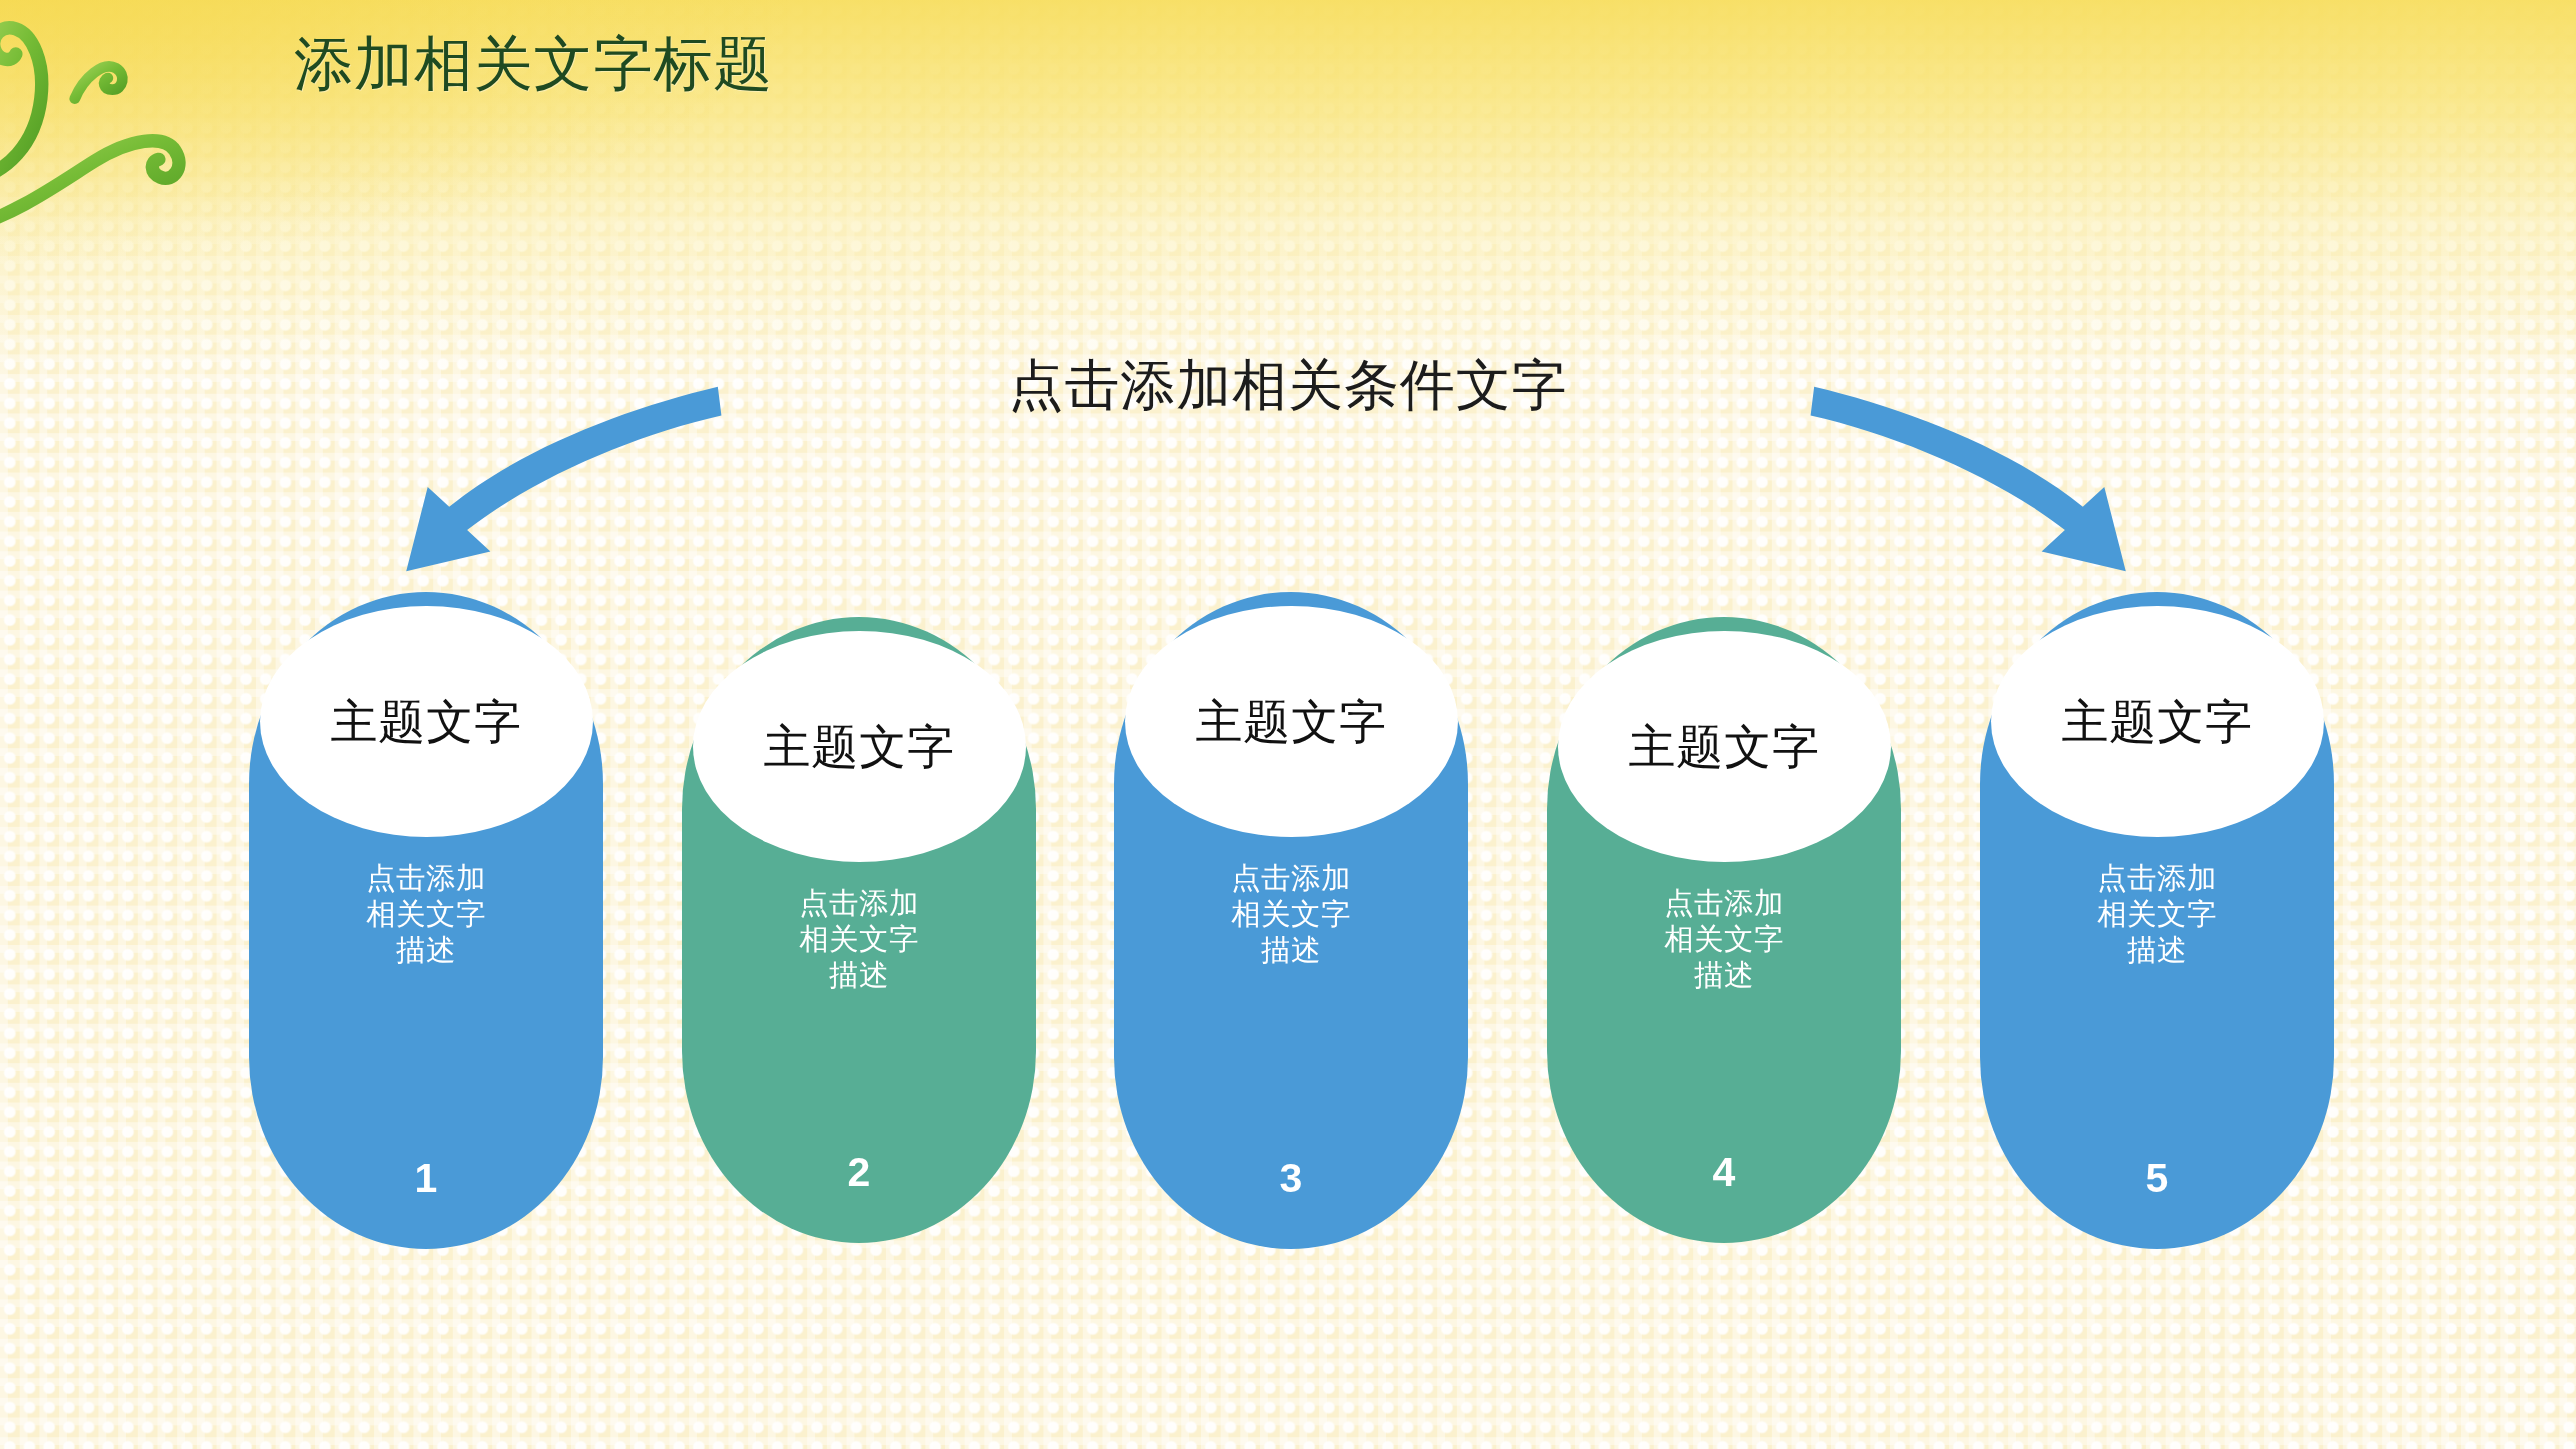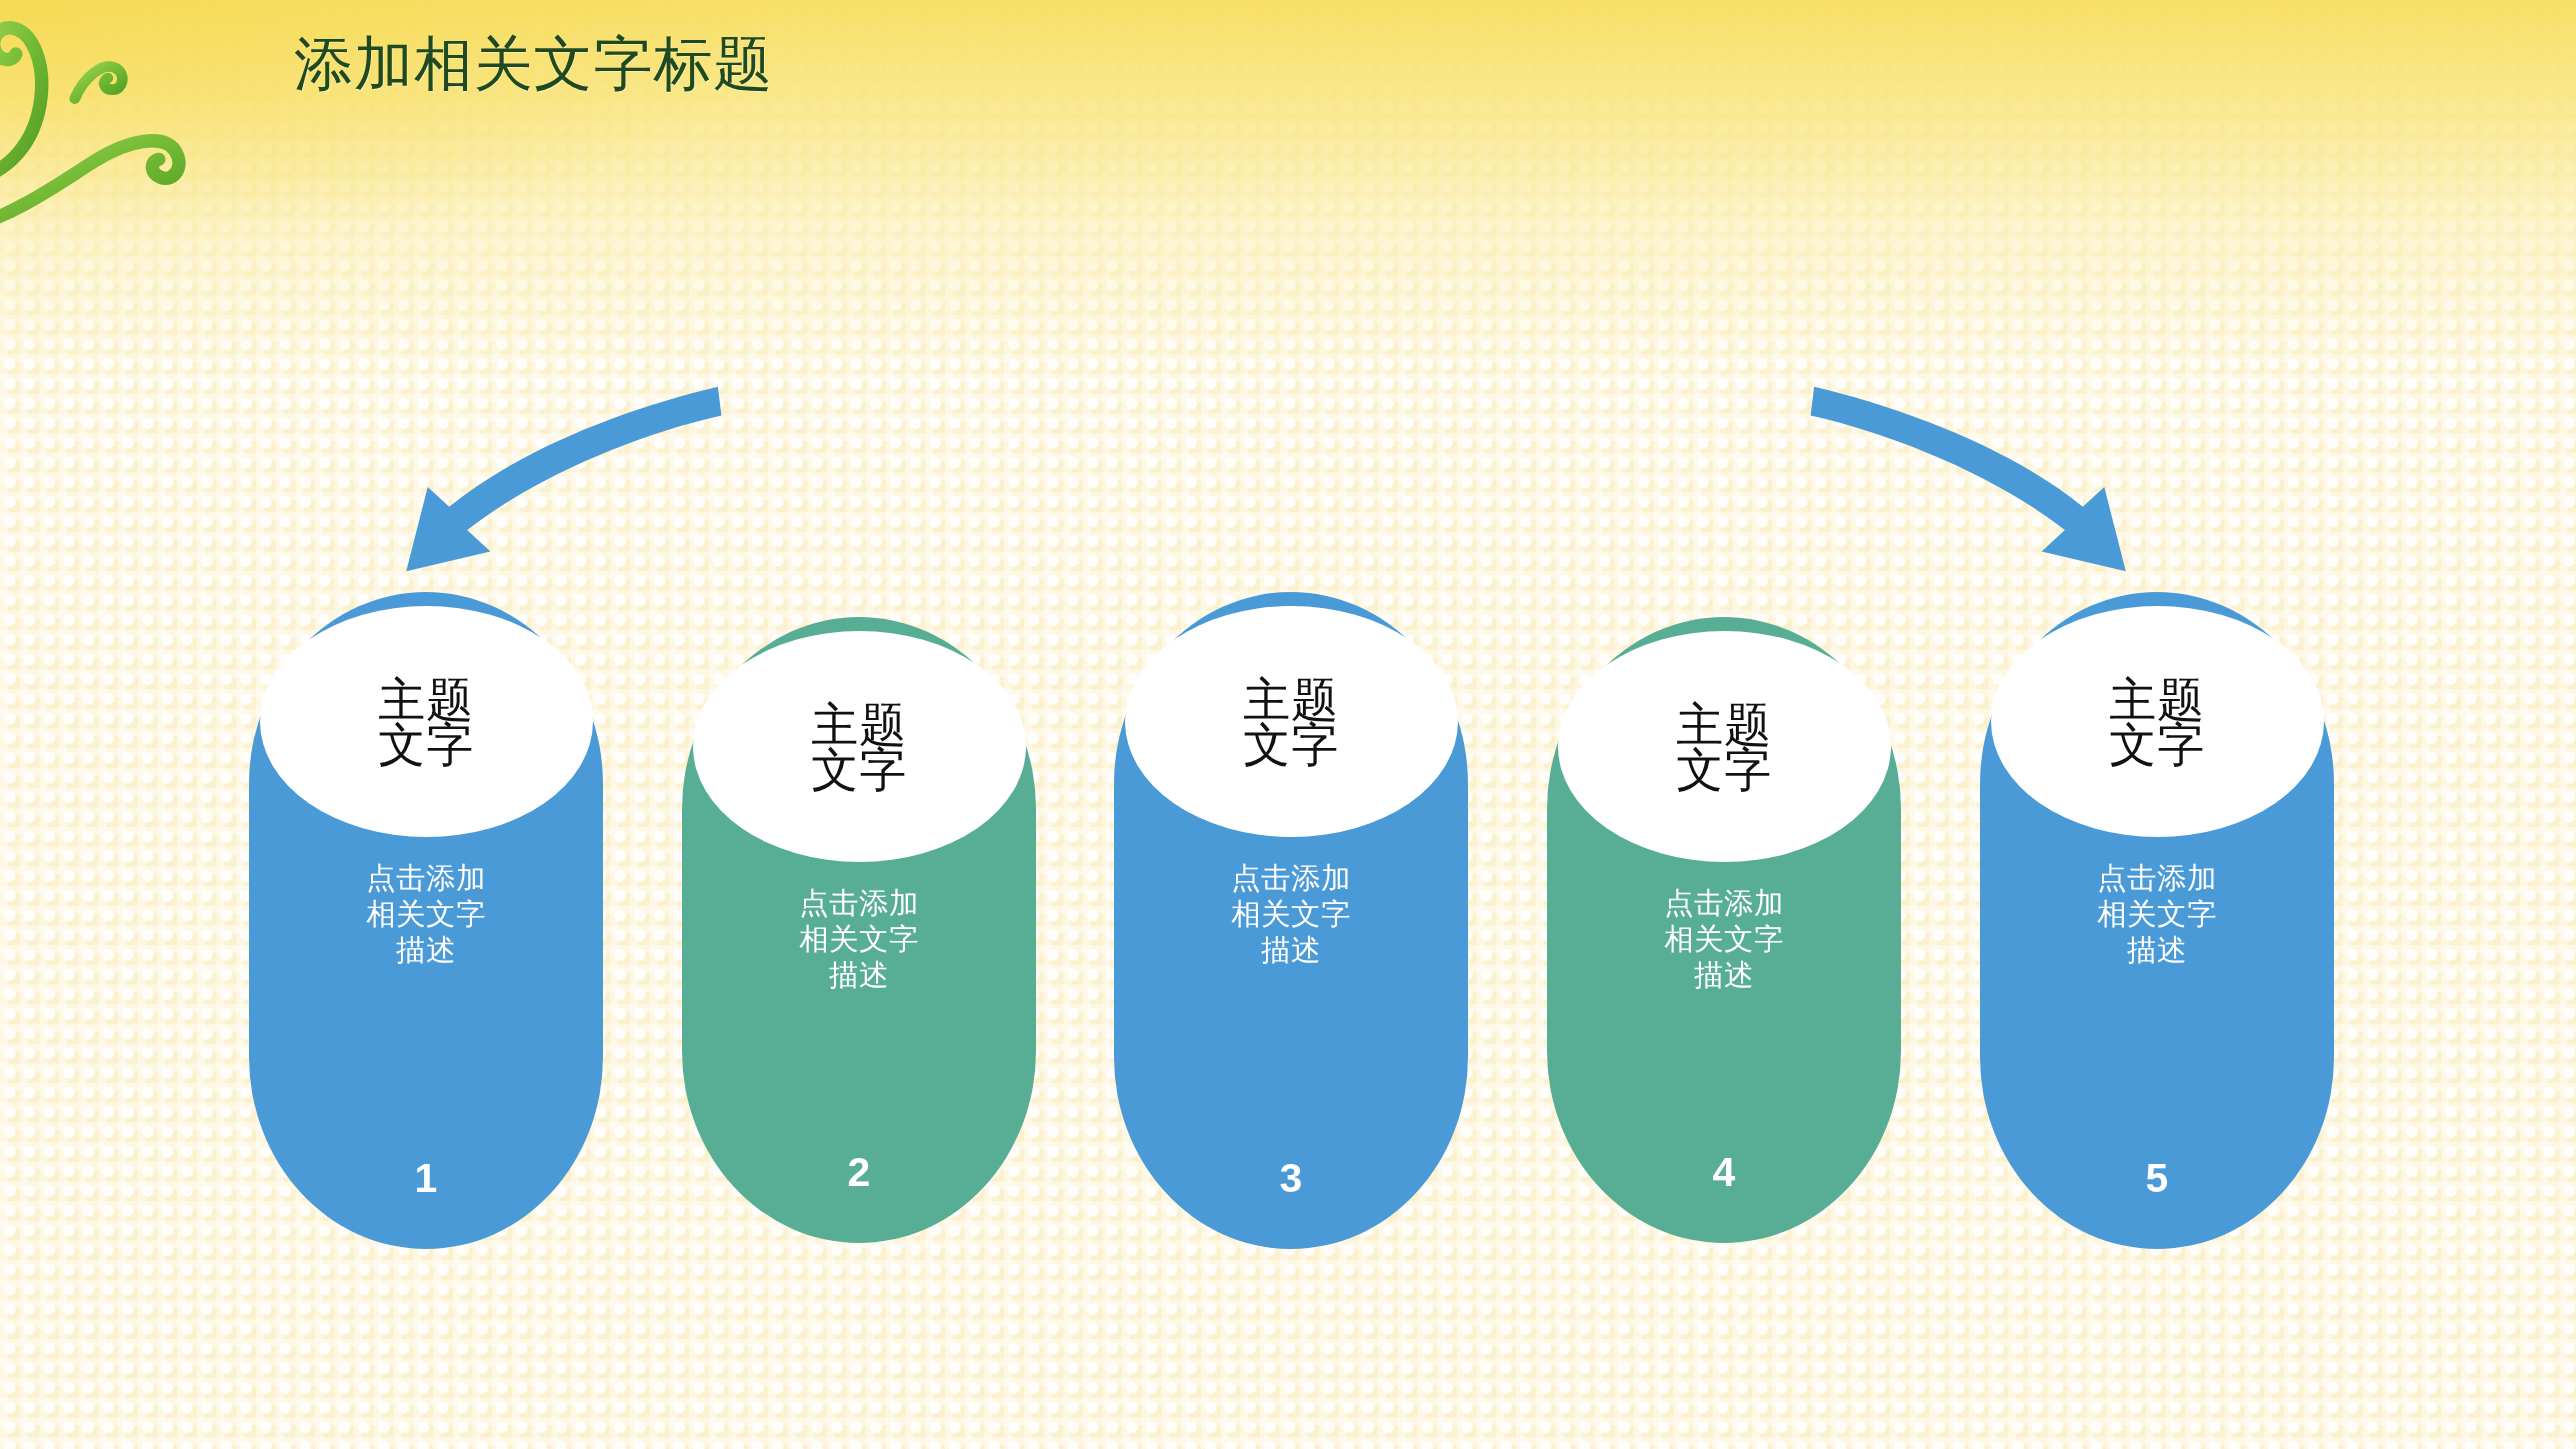--- a/index.html
+++ b/index.html
@@ -110,21 +110,21 @@
 
   .cap-ellipse {
     position: absolute;
     left: 10.7px;
     top: 14.3px;
     width: 333px;
     height: 231px;
     background: #FFFFFF;
     border-radius: 50%;
     display: flex;
-    flex-direction: column;
+    flex-direction: row;
     align-items: center;
     justify-content: center;
   }
   .cap-ellipse .theme-line {
     font-size: 47px;
     line-height: 0.96;
     color: #111111;
     letter-spacing: 0.9px;
     white-space: nowrap;
   }
@@ -172,20 +172,21 @@
 
     <path d="M -20,210 C 20,205 52,170 58,120 C 63,78 48,48 30,42 C 14,37 2,50 6,64 C 10,78 26,80 30,70" fill="none" stroke="url(#vineGrad)" stroke-width="15" stroke-linecap="round"></path>
 
     <path d="M -25,265 C 30,250 78,215 118,190 C 158,165 196,160 208,178 C 220,196 206,214 192,208 C 180,203 180,190 190,188" fill="none" stroke="url(#vineGrad)" stroke-width="15" stroke-linecap="round"></path>
 
     <path d="M 96,120 C 106,96 128,78 142,86 C 154,93 150,110 138,110 C 128,110 126,100 133,97" fill="none" stroke="url(#vineGrad)" stroke-width="12" stroke-linecap="round"></path>
   </svg>
 
   <div class="slide-title" style="color: rgb(31, 74, 33);">添加相关文字标题</div>
 
+  <div class="section-heading" style="color: rgb(28, 28, 28);">点击添加相关条件文字</div>
 
   <svg class="arrow-left" viewBox="0 0 440 250">
     <path d="M 432,12
              C 330,36 210,82 132,146
              L 108,124
              L 84,218
              L 178,196
              L 152,172
              C 226,114 338,66 436,44
              Z" fill="#4A9AD7"></path>

